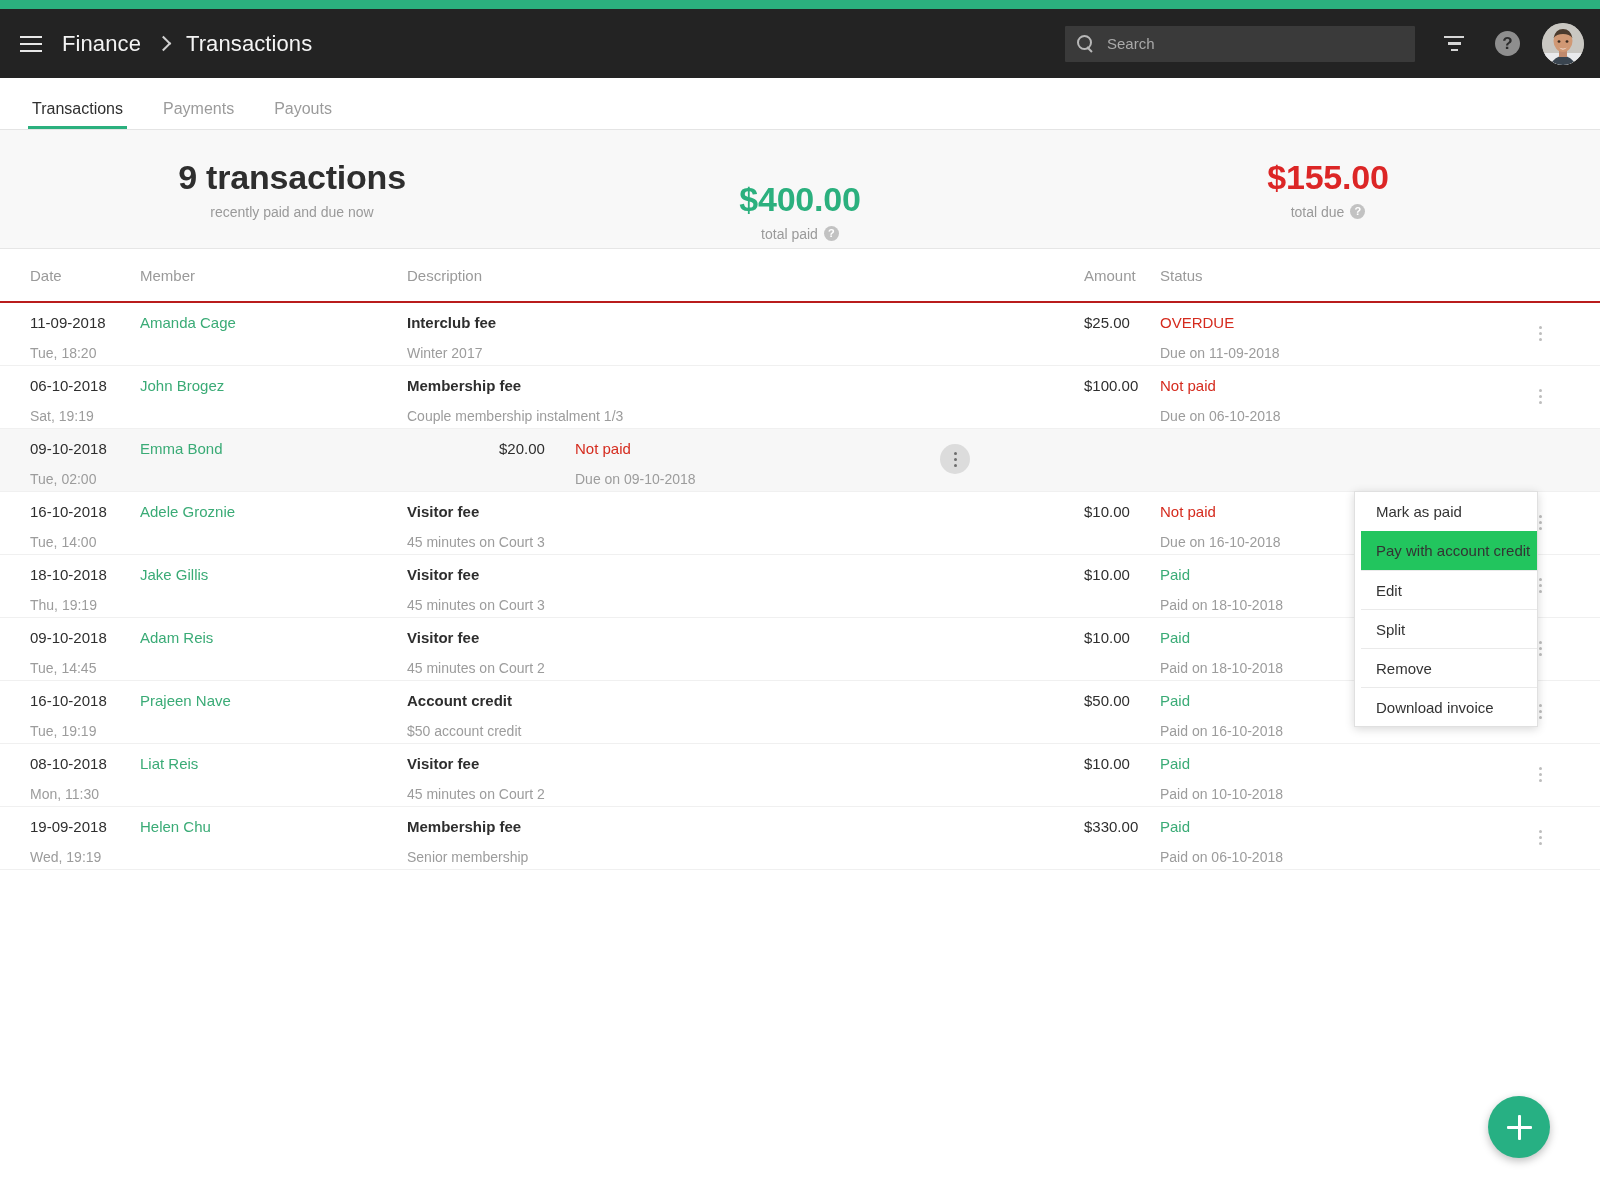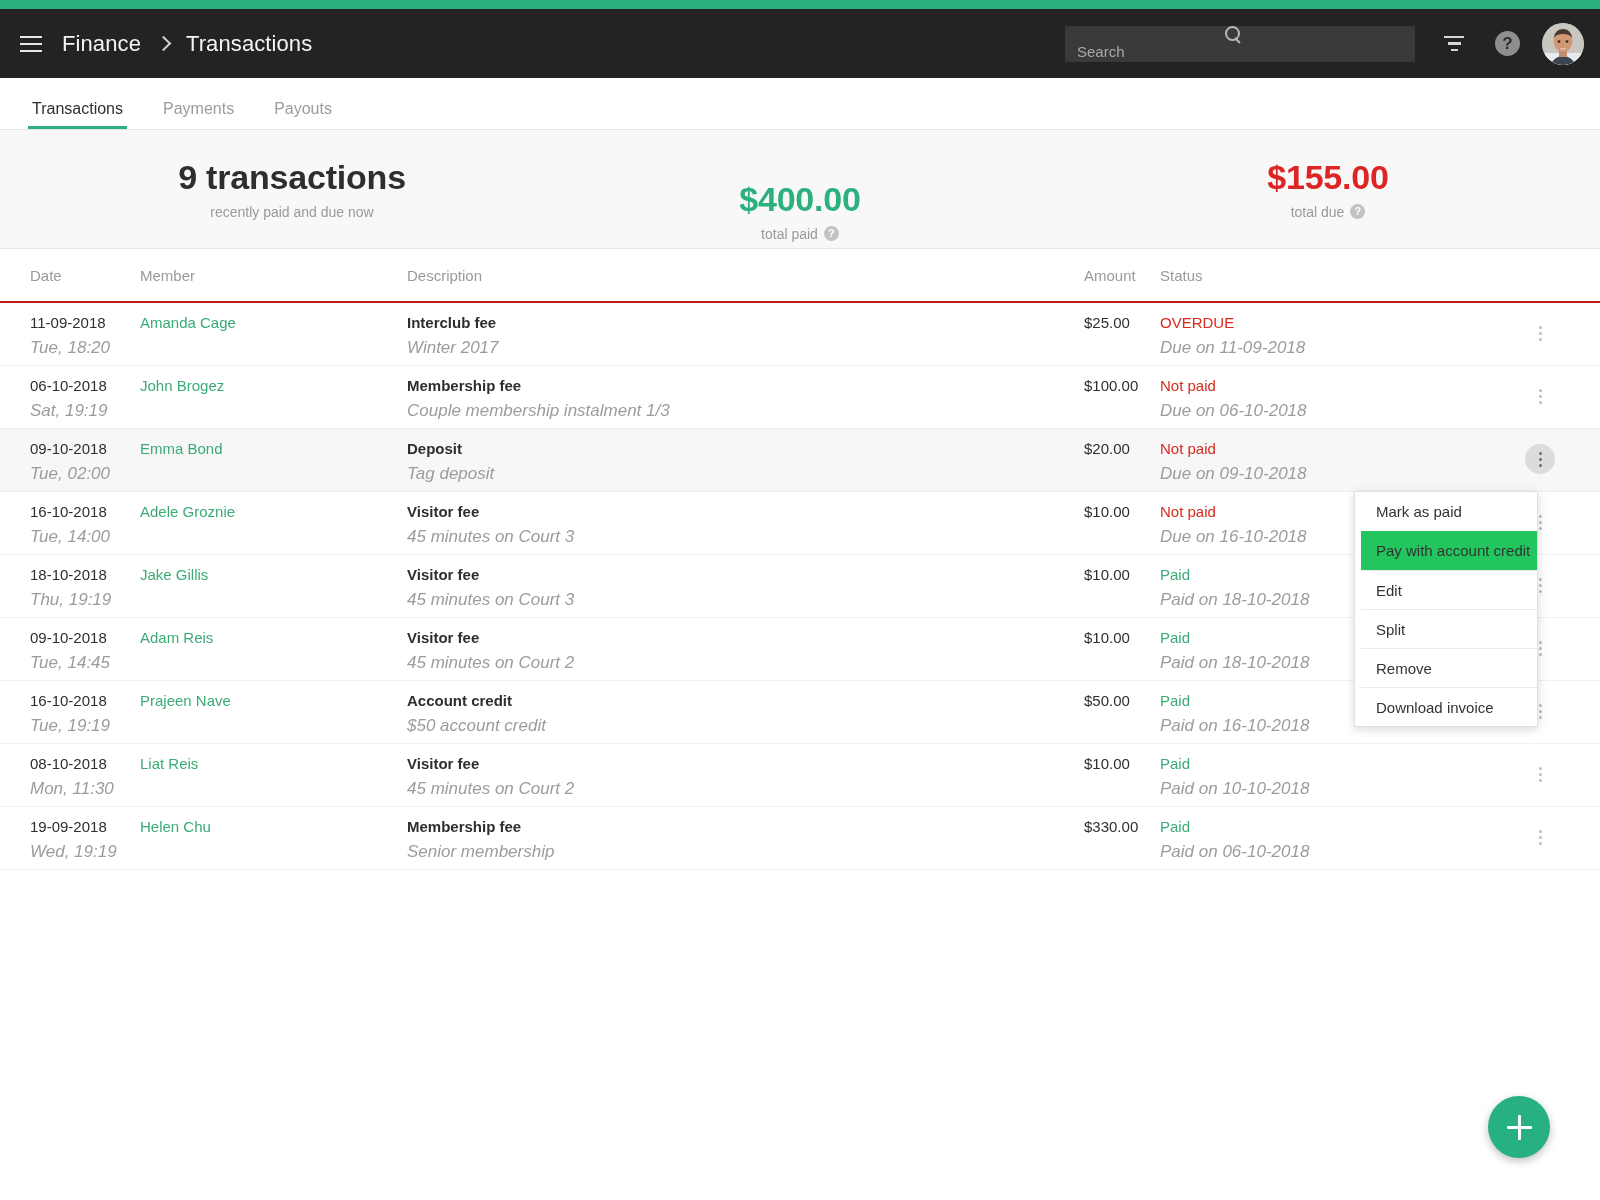--- a/index.html
+++ b/index.html
@@ -32,21 +32,21 @@
   .crumb.muted { color: #f4f4f4; }
   .crumb-sep {
     margin: 0 17px; width: 11px; height: 11px;
     border-right: 2.4px solid #cfcfcf; border-top: 2.4px solid #cfcfcf;
     transform: rotate(45deg); display:inline-block;
   }
 
   .topbar-right { margin-left: auto; display: flex; align-items: center; }
   .searchbox {
     width: 350px; height: 36px; background: #3a3a3a;
-    display: flex; align-items: center; padding: 0 12px; border-radius: 1px; flex-direction: column;
+    display: flex; align-items: center; padding: 0 12px; border-radius: 1px;
   }
   .searchbox .mag {
     width: 17px; height: 17px; position: relative; margin-right: 13px; flex: 0 0 auto;
   }
   .searchbox .mag::before {
     content:""; position:absolute; left:0; top:0;
     width: 11px; height: 11px; border: 2px solid #b8b8b8; border-radius: 50%;
   }
   .searchbox .mag::after {
     content:""; position:absolute; left: 10px; top: 11px;
@@ -134,21 +134,21 @@
   .c-status { flex: 0 0 355px; }
   .c-menu   { flex: 0 0 85px; }
 
   .thead .c-amount { padding-left: 92px; }
 
   .cell-main { font-size: 15px; color: #2e2e2e; line-height: 1.15; }
   .cell-main.bold { font-weight: bold; }
   .cell-main.green { color: #3aab76; cursor: pointer; }
   .cell-main.red { color: #d52b1e; }
   .cell-main.paid { color: #3aab76; }
-  .cell-sub { font-size: 17px; color: #9c9c9c; margin-top: 7px; line-height: 1.15; font-style: italic; }
+  .cell-sub { font-size: 14px; color: #9c9c9c; margin-top: 14px; line-height: 1.15; }
 
   .kebab {
     width: 30px; height: 30px; border-radius: 50%; margin-top: 4px; margin-left: 10px;
     display: flex; flex-direction: column; align-items: center; justify-content: center;
     gap: 3px; cursor: pointer; position: relative;
   }
   .kebab i { width: 3px; height: 3px; border-radius: 50%; background: #bdbdbd; display:block; }
   .kebab.open { background: #dcdcdc; }
   .kebab.open i { background: #6d6d6d; }
 
@@ -323,24 +323,20 @@
           </div>
         </div>
         <div class="trow active">
           <div class="c-date">
             <div class="cell-main">09-10-2018</div>
             <div class="cell-sub">Tue, 02:00</div>
           </div>
           <div class="c-member">
             <div class="cell-main green">Emma Bond</div>
           </div>
-          <div class="c-desc">
-            <div class="cell-main bold">Deposit</div>
-            <div class="cell-sub">Tag deposit</div>
-          </div>
           <div class="c-amount">
             <div class="cell-main">$20.00</div>
           </div>
           <div class="c-status">
             <div class="cell-main red">Not paid</div>
             <div class="cell-sub">Due on 09-10-2018</div>
           </div>
           <div class="c-menu">
             <div class="kebab open">
               <i></i>

